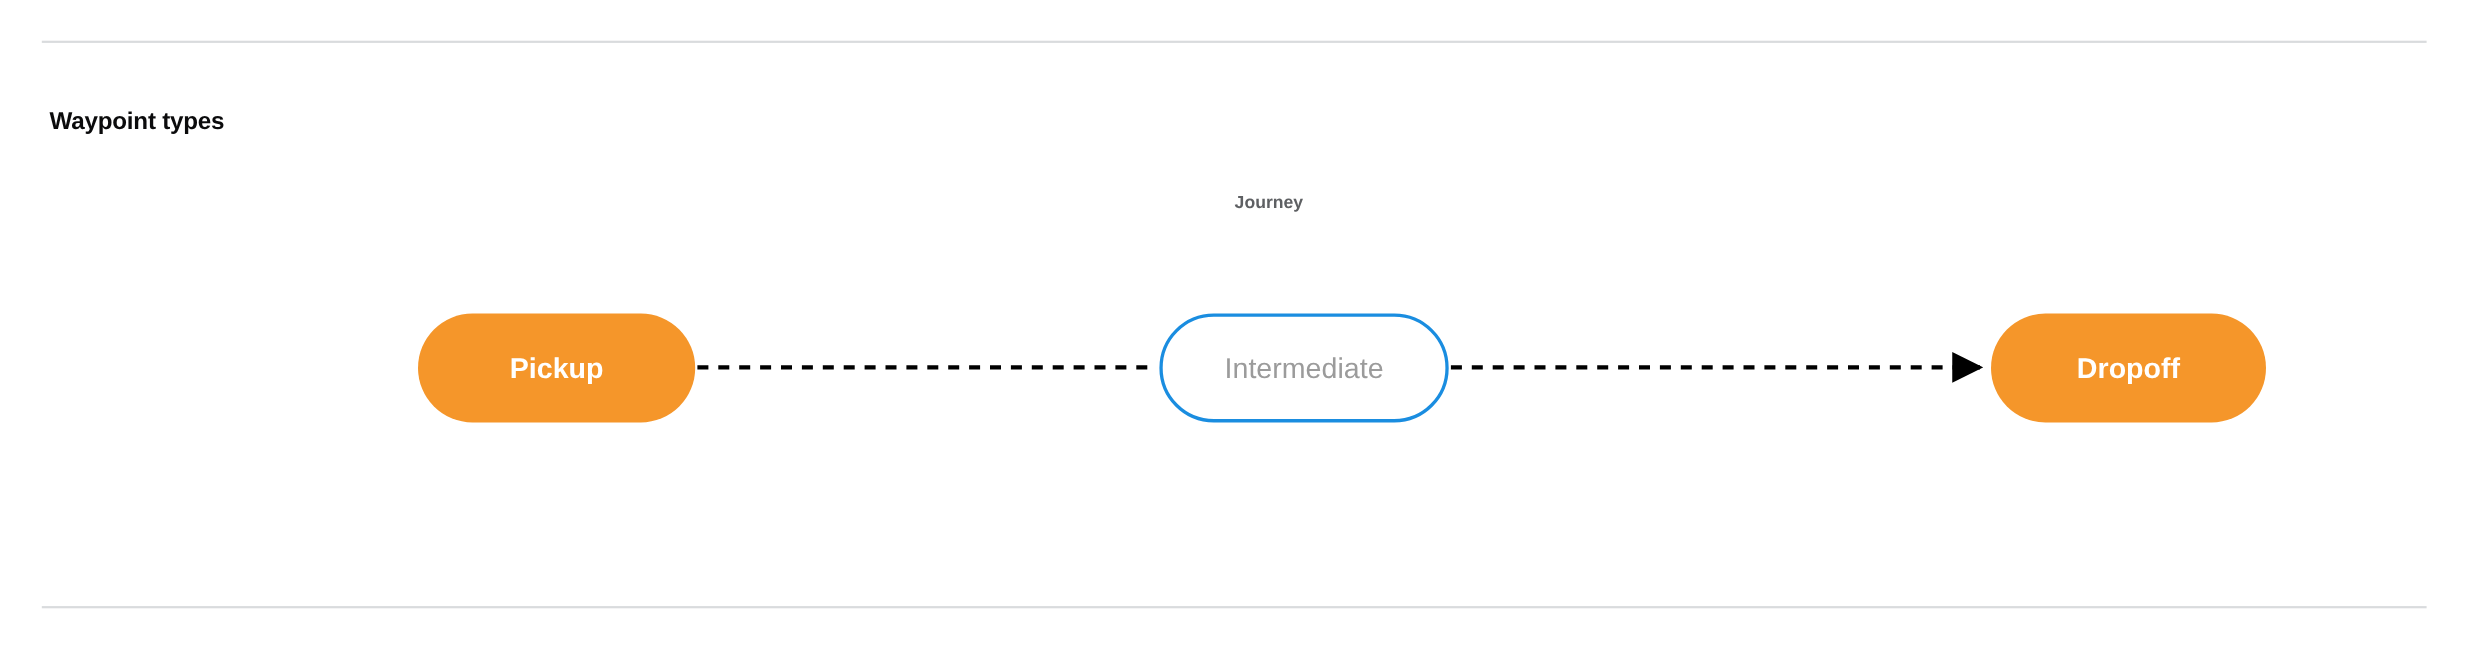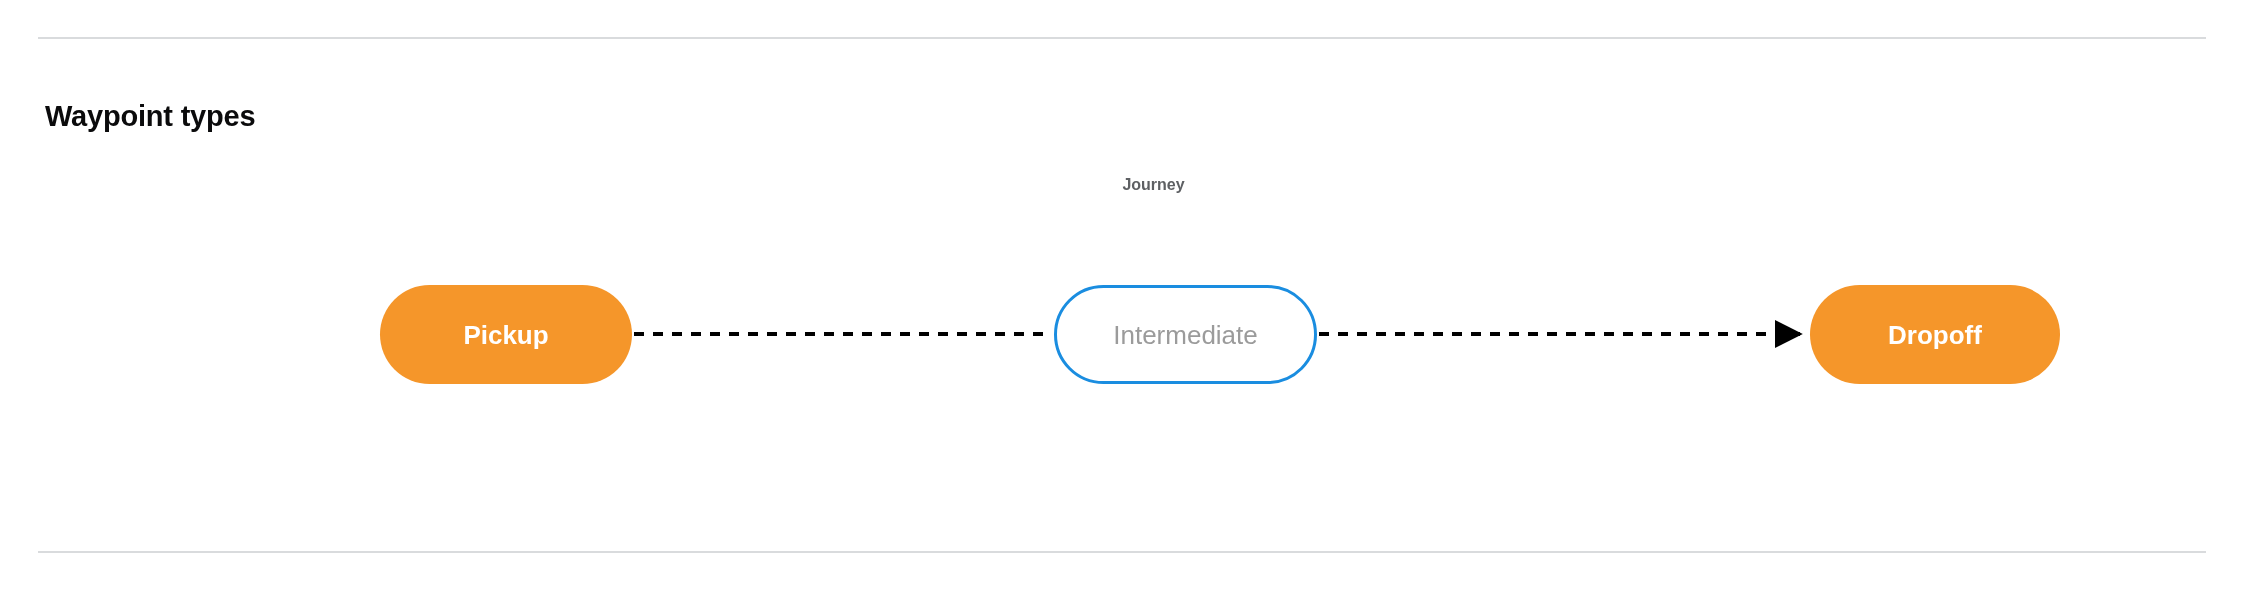--- a/index.html
+++ b/index.html
@@ -29,21 +29,21 @@
     background: #d9dbdd;
   }
   .divider.top    { top: 37px; }
   .divider.bottom { top: 551px; }
 
   
   .section-title {
     position: absolute;
     left: 45px;
     top: 75px;
-    font-size: 29px;
+    font-size: 22px;
     font-weight: 700;
     letter-spacing: -0.2px;
     color: #0b0b0c;
     line-height: 34px;
     white-space: nowrap;
   }
 
   
   .journey-label {
     position: absolute;

